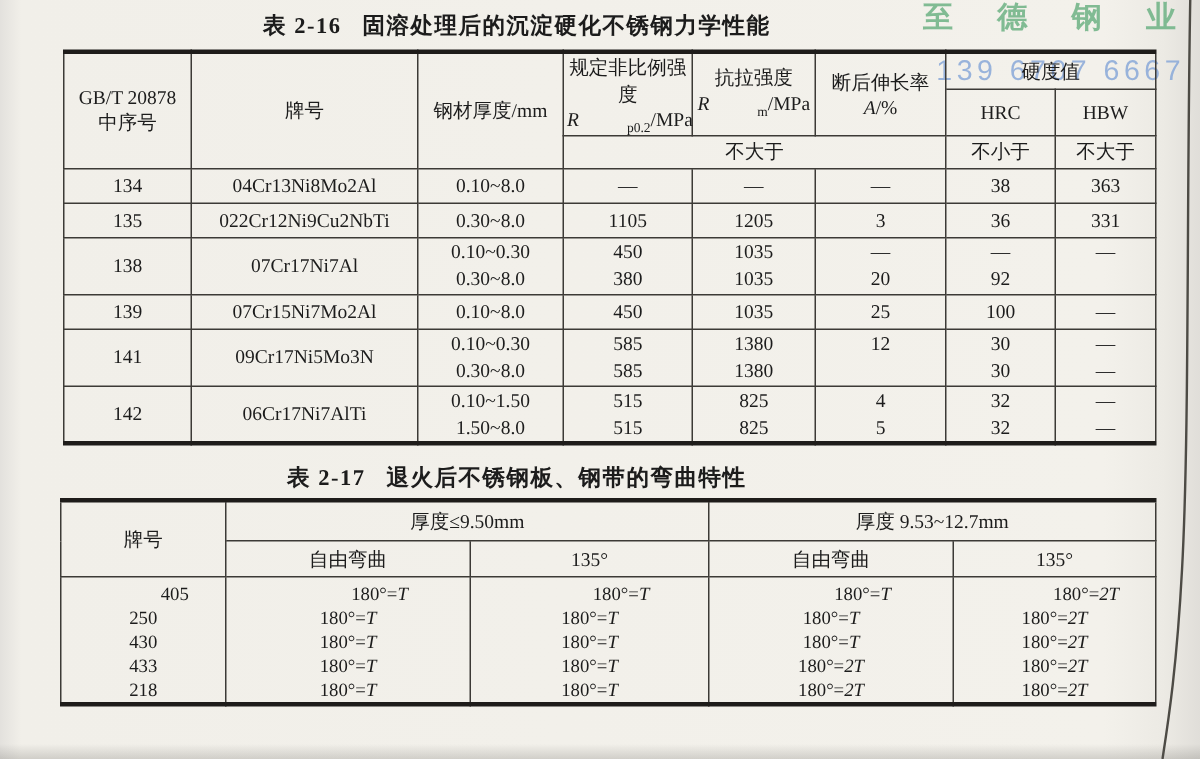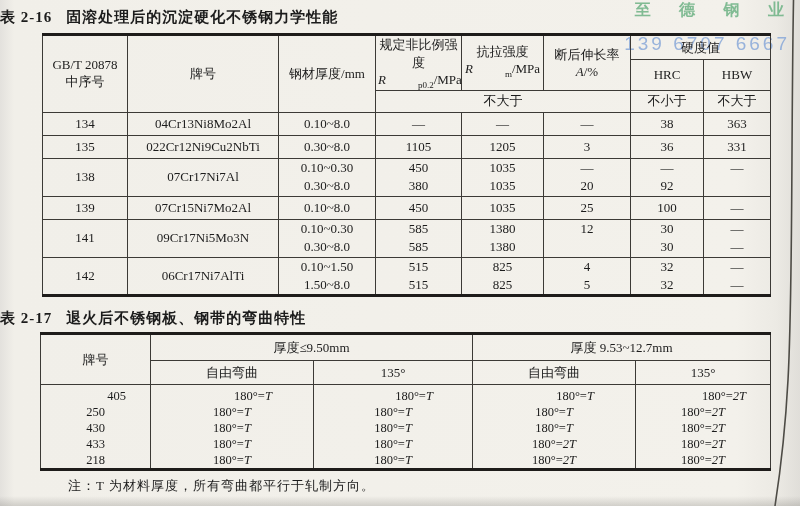--- a/index.html
+++ b/index.html
@@ -8,21 +8,21 @@
     background:
       linear-gradient(90deg,#e3e1dd 0px,#f1efe9 14px,#f3f1eb 92%,#eceae4 97%,#e0ded9 100%),
       #f2f0ea;
     font-family:"Liberation Serif","DejaVu Serif",serif;
     color:#1c1c1c;
   }
   .bottom-shade{position:absolute;left:0;right:0;bottom:0;height:10px;
     background:linear-gradient(180deg,rgba(0,0,0,0),rgba(90,88,84,0.22));}
   .page-edge{position:absolute;top:0;left:0;width:800px;height:506px;pointer-events:none;}
 
-  .tbl-title{position:absolute;left:0;width:689px;text-align:left;
+  .tbl-title{position:absolute;left:0;width:689px;text-align:center;
     font-weight:bold;font-size:15px;letter-spacing:1px;}
   .tbl-title .tag{margin-right:14px;}
 
   table{border-collapse:collapse;table-layout:fixed;position:absolute;
     background:transparent;}
   th,td{border:1px solid #3c3a36;text-align:center;vertical-align:middle;
     padding:0 2px;white-space:pre-line;font-weight:normal;}
   th{font-size:13px;}
   td{font-size:13px;}
   .t1{left:42px;top:33px;width:728px;border-top:3px solid #1e1c1a;border-bottom:3px solid #1e1c1a;}
@@ -39,21 +39,21 @@
   .t2 tbody td{border-top:none;border-bottom:none;height:16px;font-size:12.5px;line-height:16px;}
   .t2 tbody tr:first-child td{padding-top:3px;padding-left:44px;}
 
   .sym{font-style:italic;font-family:"Liberation Serif","DejaVu Serif",serif;}
   sub{font-size:9px;margin-left:32px;}
   .blk{display:block;line-height:17px;}
   .tmult{font-style:italic;}
 
   .watermark{position:absolute;right:10px;top:2px;text-align:right;
     font-family:"Liberation Sans","DejaVu Sans",sans-serif;line-height:1;}
-  .wm-company{font-size:16px;letter-spacing:12px;color:rgba(108,178,132,0.85);
+  .wm-company{font-size:20px;letter-spacing:12px;color:rgba(108,178,132,0.85);
     font-weight:bold;margin-right:-6px;}
   .wm-phone{font-size:19px;letter-spacing:3px;color:rgba(136,168,216,0.85);margin-top:16px;}
 
   .note{position:absolute;left:68px;top:477px;font-size:13px;letter-spacing:1px;}
 </style>
 </head>
 <body>
 
 <div class="page">
 
@@ -237,19 +237,18 @@
         <tr>
           <td>218</td>
           <td><span>180°=</span><span class="tmult">T</span></td>
           <td><span>180°=</span><span class="tmult">T</span></td>
           <td><span>180°=</span><span class="tmult">2T</span></td>
           <td><span>180°=</span><span class="tmult">2T</span></td>
         </tr>
       </tbody>
   </table>
 
-  <div class="note">注：T 为材料厚度，所有弯曲都平行于轧制方向。</div>
 
   <svg class="page-edge" viewBox="0 0 800 506">
     <path d="M 793.5 0 C 791 140, 793 290, 788 380 C 784.5 445, 779 480, 775 506" fill="none" stroke="#4d4b45" stroke-width="1.6"></path>
   </svg>
   <div class="bottom-shade"></div>
 </div>
 
 </body></html>

